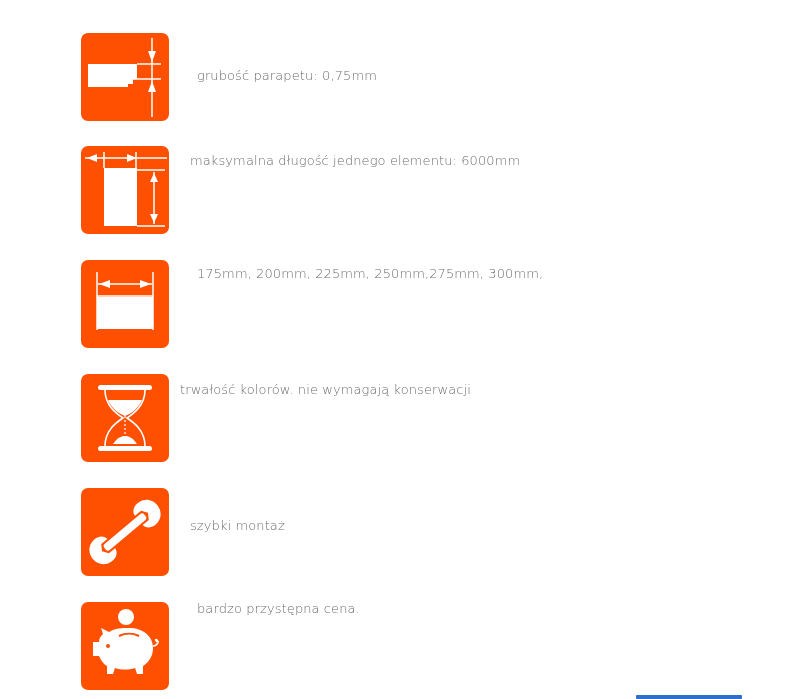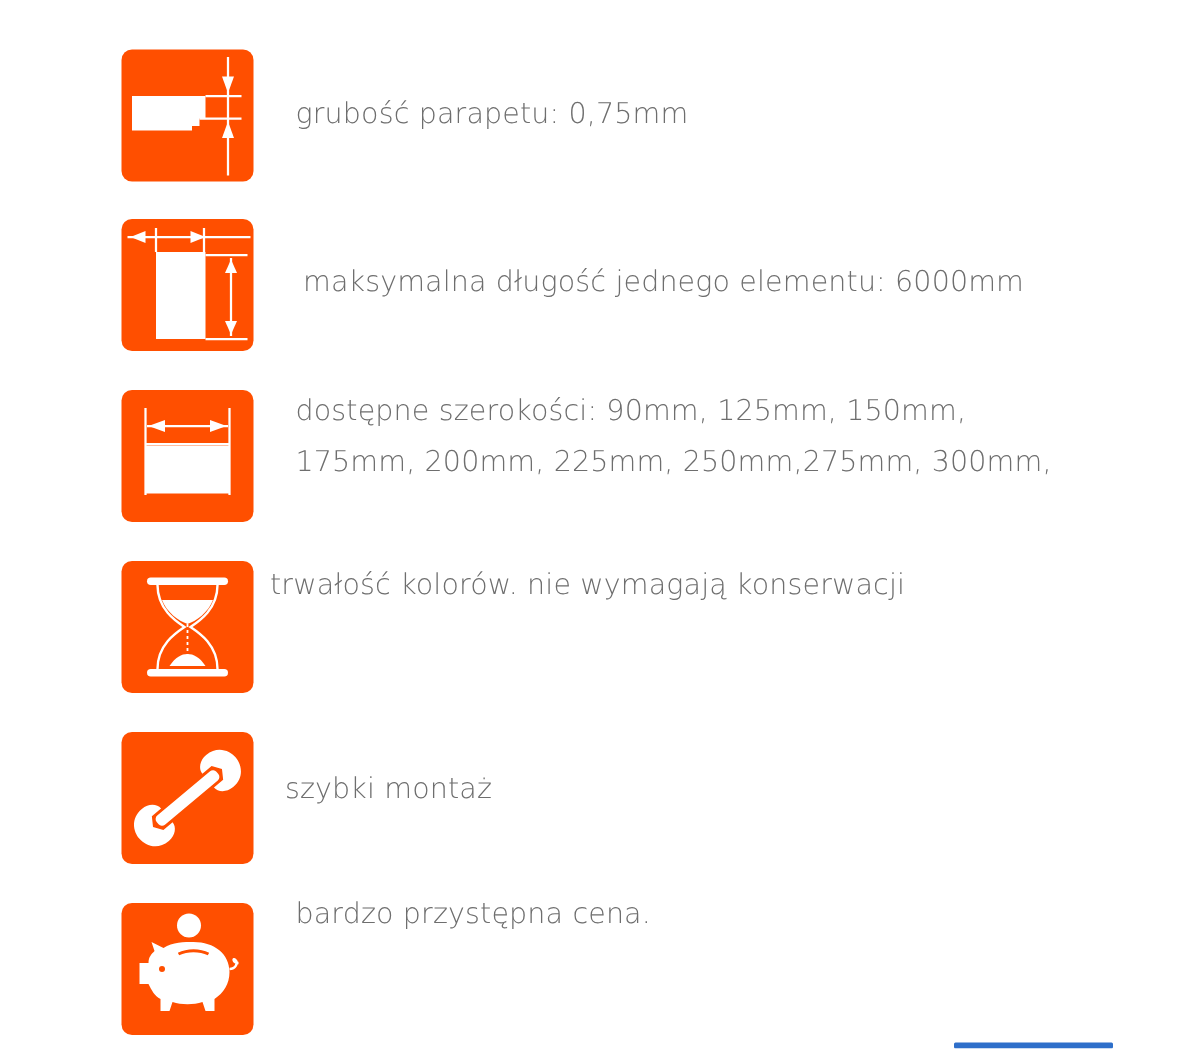--- a/index.html
+++ b/index.html
@@ -31,21 +31,21 @@
     .icon-box svg {
       position: absolute;
       left: 0;
       top: 0;
       width: 88px;
       height: 88px;
     }
     .feature-text {
       position: absolute;
       color: #6e6e6e;
-      font-size: 19px;
+      font-size: 13px;
       line-height: 34px;
       font-weight: 300;
       letter-spacing: 0.1px;
       white-space: nowrap;
     }
     .bottom-bar {
       position: absolute;
       left: 636px;
       top: 695px;
       width: 106px;
@@ -84,39 +84,38 @@
         <line x1="23" y1="6" x2="23" y2="22" stroke="#fff" stroke-width="1.5"></line>
         <line x1="55" y1="6" x2="55" y2="22" stroke="#fff" stroke-width="1.5"></line>
         <rect x="23" y="22" width="33" height="58" fill="#fff"></rect>
         <line x1="56" y1="24" x2="84" y2="24" stroke="#fff" stroke-width="1.5"></line>
         <line x1="56" y1="80" x2="84" y2="80" stroke="#fff" stroke-width="1.5"></line>
         <line x1="73" y1="26" x2="73" y2="78" stroke="#fff" stroke-width="1.5"></line>
         <polygon points="69,36 77,36 73,27" fill="#fff"></polygon>
         <polygon points="69,68 77,68 73,77" fill="#fff"></polygon>
       </svg>
     </div>
-    <div class="feature-text" style="left:202px; top:144px;margin-top:27px;">
+    <div class="feature-text" style="left:190px; top:144px;">
       <div>maksymalna długość jednego elementu: 6000mm</div>
     </div>
   </div>
 
   <div class="feature" style="top:0;">
     <div class="icon-box" style="top:260px;">
       <svg viewBox="0 0 88 88">
         <line x1="16" y1="12" x2="16" y2="70" stroke="#fff" stroke-width="1.5"></line>
         <line x1="72" y1="12" x2="72" y2="70" stroke="#fff" stroke-width="1.5"></line>
         <line x1="17" y1="24" x2="71" y2="24" stroke="#fff" stroke-width="1.5"></line>
         <polygon points="18,24 29,20 29,28" fill="#fff"></polygon>
         <polygon points="70,24 59,20 59,28" fill="#fff"></polygon>
         <line x1="16" y1="36" x2="72" y2="36" stroke="#fff" stroke-width="1.5"></line>
         <rect x="16" y="37" width="56" height="32" fill="#fff"></rect>
       </svg>
     </div>
     <div class="feature-text" style="left:197px; top:257px;">
-      <div>dostępne szerokości: 90mm, 125mm, 150mm,</div>
       <div>175mm, 200mm, 225mm, 250mm,275mm, 300mm,</div>
     </div>
   </div>
 
   <div class="feature" style="top:0;">
     <div class="icon-box" style="top:374px;">
       <svg viewBox="0 0 88 88">
         <rect x="17" y="11" width="54" height="5" rx="2.5" fill="#fff"></rect>
         <rect x="17" y="72" width="54" height="5" rx="2.5" fill="#fff"></rect>
         <path d="M24 16 C24 32 36 40 42 44 C36 48 24 56 24 72" stroke="#fff" stroke-width="1.6" fill="none"></path>

